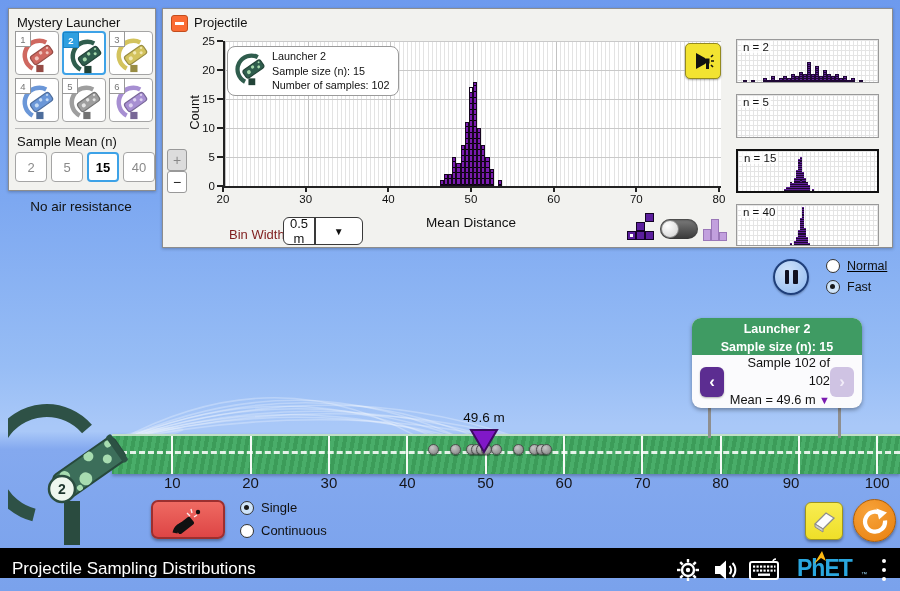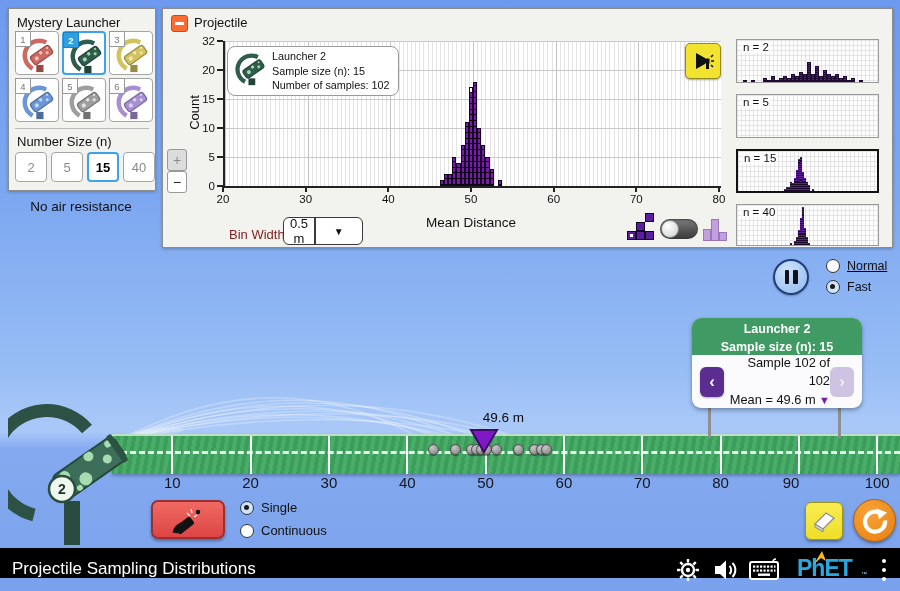--- a/index.html
+++ b/index.html
@@ -94,21 +94,21 @@
   
   #field{position:absolute;left:112px;top:434px;width:788px;height:38px;
      background:repeating-linear-gradient(100deg,#49ad69 0 4px,#3c9c59 4px 8px);
      border-top:2px solid #bfe0c6;box-shadow:0 2px 3px rgba(0,0,0,.25);}
   #field-mid{position:absolute;left:0;right:0;top:15px;border-top:3px dashed rgba(255,255,255,.85);}
   .yard{position:absolute;top:0;bottom:0;width:2px;background:rgba(255,255,255,.95);}
   .fnum{position:absolute;top:474px;width:60px;text-align:center;font-size:15px;color:#15151a;}
   .ball{position:absolute;width:11px;height:11px;border-radius:50%;
      background:radial-gradient(circle at 35% 30%,#c6c6c6,#7d7d7d);border:1px solid #4f4f4f;box-sizing:border-box;
      box-shadow:0 1px 1px rgba(0,0,0,.4);}
-  #marker-label{position:absolute;left:444px;top:410px;width:80px;text-align:right;font-size:13.5px;color:#0d0d0d;}
+  #marker-label{position:absolute;left:444px;top:410px;width:80px;text-align:center;font-size:13.5px;color:#0d0d0d;}
   #traj{position:absolute;left:0;top:330px;}
   #launcher{position:absolute;left:8px;top:403px;}
   
   #launch-btn{position:absolute;left:151px;top:500px;width:74px;height:39px;border-radius:7px;
      background:linear-gradient(#ef6a62,#dd4545);border:2px solid #9c2f2f;box-sizing:border-box;
      display:flex;align-items:center;justify-content:center;box-shadow:0 2px 3px rgba(0,0,0,.35);}
   #eraser-btn{position:absolute;left:805px;top:502px;width:38px;height:38px;border-radius:6px;
      background:linear-gradient(#f8ec52,#efdf28);border:1.5px solid #9e951f;box-sizing:border-box;
      display:flex;align-items:center;justify-content:center;box-shadow:0 2px 3px rgba(0,0,0,.35);}
   #reset-btn{position:absolute;left:853px;top:499px;width:43px;height:43px;border-radius:50%;
@@ -300,21 +300,21 @@
       <circle cx="17" cy="22" r="2.3" fill="#ded2f0"></circle>
                 <circle cx="24" cy="19.5" r="1.9" fill="#ded2f0"></circle>
       <circle cx="30" cy="23.5" r="1.7" fill="#ded2f0"></circle>
                 <circle cx="33" cy="19" r="1.2" fill="#ded2f0"></circle>
     </g>
             </svg>
           </span>
         </div>
       </div>
     <div id="lp-divider"></div>
-    <div id="ss-title" class="ptitle">Number Size (n)</div>
+    <div id="ss-title" class="ptitle">Sample Mean (n)</div>
     <div id="size-row">
         <div class="sbtn" style="left: 6px;">2</div>
         <div class="sbtn" style="left: 42px;">5</div>
         <div class="sbtn sel" style="left: 78px;">15</div>
         <div class="sbtn" style="left: 114px;">40</div>
       </div>
   </div>
   <div id="no-air">No air resistance</div>
 
   <div id="hist-panel" class="panel">
@@ -357,21 +357,21 @@
         <div class="ylab" style="left: 24px; top: 170.5px; width: 28px; text-align: right;">0</div>
         <div class="tick-y" style="left: 54px; top: 147px;"></div>
         <div class="ylab" style="left: 24px; top: 141.5px; width: 28px; text-align: right;">5</div>
         <div class="tick-y" style="left: 54px; top: 118px;"></div>
         <div class="ylab" style="left: 24px; top: 112.5px; width: 28px; text-align: right;">10</div>
         <div class="tick-y" style="left: 54px; top: 89px;"></div>
         <div class="ylab" style="left: 24px; top: 83.5px; width: 28px; text-align: right;">15</div>
         <div class="tick-y" style="left: 54px; top: 60px;"></div>
         <div class="ylab" style="left: 24px; top: 54.5px; width: 28px; text-align: right;">20</div>
         <div class="tick-y" style="left: 54px; top: 31px;"></div>
-        <div class="ylab" style="left: 24px; top: 25.5px; width: 28px; text-align: right;">32</div>
+        <div class="ylab" style="left: 24px; top: 25.5px; width: 28px; text-align: right;">25</div>
       </div>
     <div id="mean-label">Mean Distance</div>
 
     <div id="info-box">
       <span id="info-icon"><svg width="34" height="34" viewBox="0 0 40 40">
     <rect x="17" y="31" width="8" height="8" fill="rgb(34,67,55)"></rect>
     <path d="M28,6 A15,15 0 1 0 13,35" fill="none" stroke="#2f5d4d" stroke-width="5"></path>
     <g transform="rotate(-35 20 22)">
       <rect x="11" y="16.5" width="25" height="11" rx="3" fill="#2f5d4d" stroke="rgb(34,67,55)" stroke-width="1.3"></rect>
       <circle cx="17" cy="22" r="2.3" fill="#a4d8ab"></circle>

